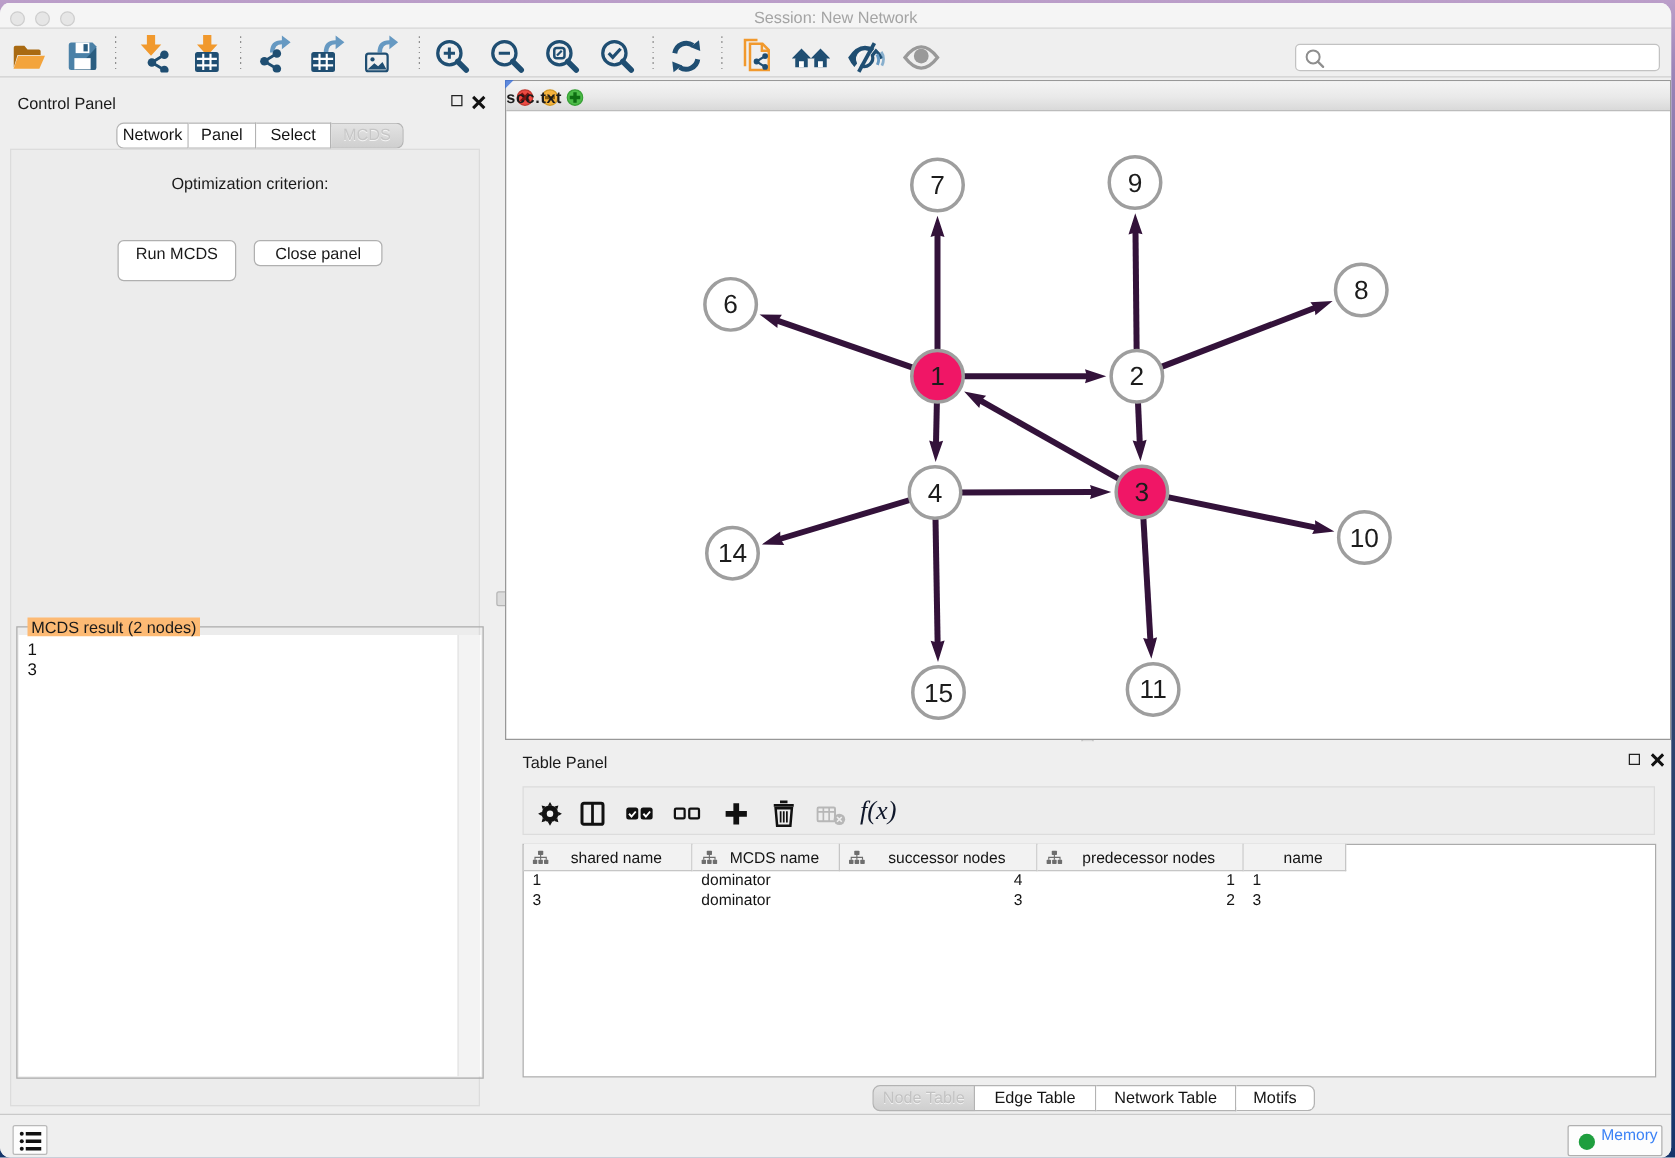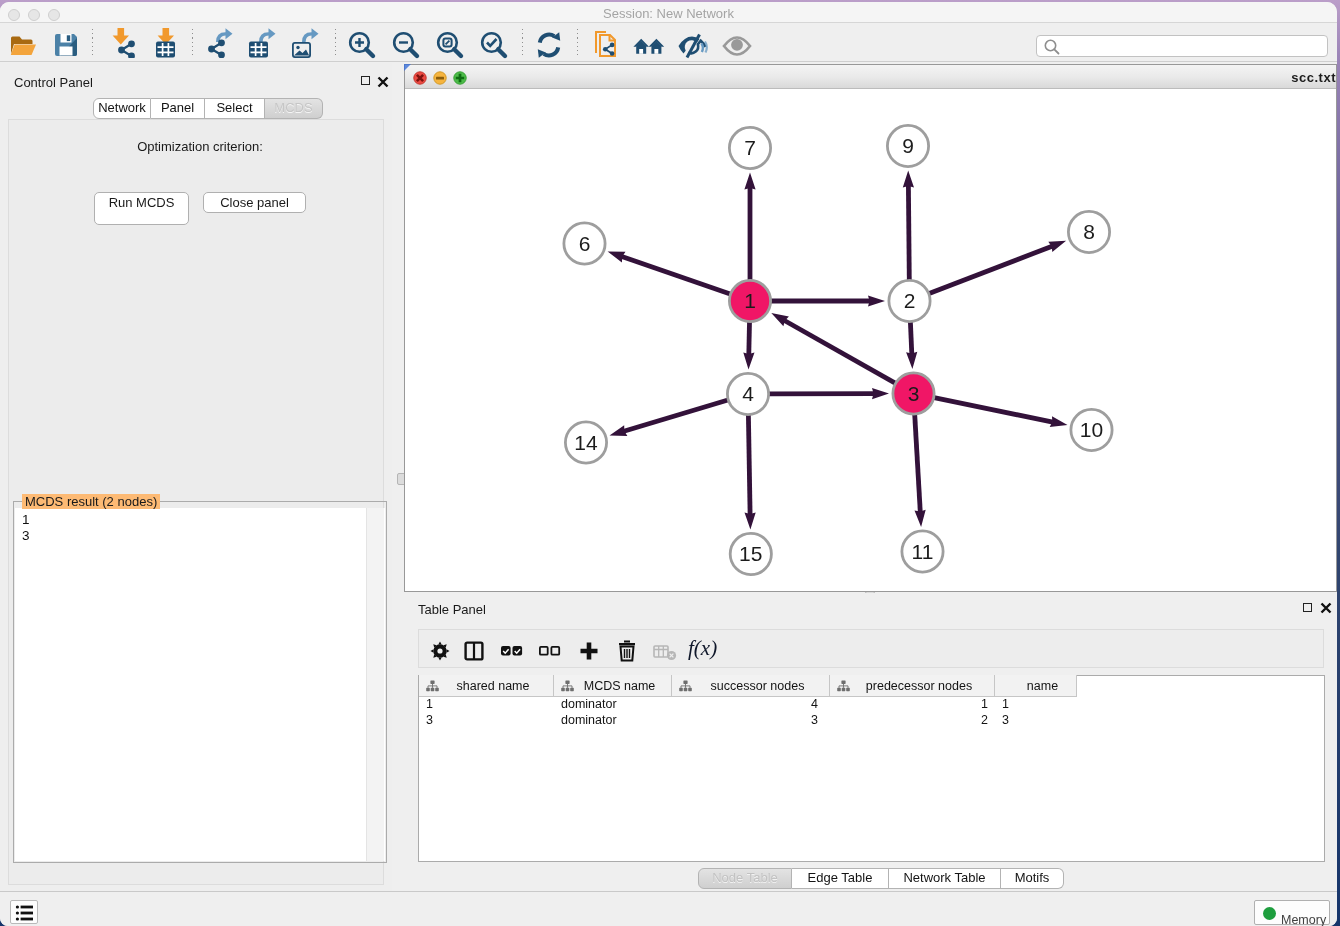--- a/index.html
+++ b/index.html
@@ -255,21 +255,21 @@
           <g>
             <circle cx="27" cy="7" r="6.2" fill="#f6b43e" stroke="#d29a28" stroke-width="1"></circle>
             <rect x="3" y="5.7" width="8" height="2.7" rx="0.5" fill="#8a5d0b" transform="translate(20,0)"></rect>
           </g>
           <g>
             <circle cx="47" cy="7" r="6.2" fill="#4cbb48" stroke="#37a035" stroke-width="1"></circle>
             <path d="M7 2.8 V11.2 M2.8 7 H11.2" stroke="#0e6d12" stroke-width="2.7" transform="translate(40,0)"></path>
           </g>
         </svg>
       </div>
-<div style="position:absolute;left:0;top:5px;width:100%;text-align:right;font-size:13px;font-weight:bold;color:#1c1c1c;letter-spacing:0.5px">scc.txt</div>
+<div style="position:absolute;left:0;top:5px;width:100%;text-align:left;font-size:13px;font-weight:bold;color:#1c1c1c;letter-spacing:0.5px">scc.txt</div>
 <svg style="position:absolute;left:-1px;top:-1px" width="12" height="12" viewBox="0 0 12 12">
         <path d="M0 0 H7 L0 7 Z" fill="#3a6fd8" opacity="0.8"></path>
       </svg>
 <svg id="graph" style="position:absolute;left:0px;top:25px" width="931" height="501" viewBox="0 0 931 501">
         <line x1="345.0" y1="190.0" x2="345.0" y2="97.5"></line>
 <polygon points="345.0,82.5 350.6,99.5 345.0,98.0 339.4,99.5"></polygon>
 <line x1="325.2" y1="204.1" x2="216.8" y2="166.5"></line>
 <polygon points="202.6,161.5 220.5,161.8 217.3,166.6 216.9,172.4"></polygon>
 <line x1="366.0" y1="211.0" x2="465.0" y2="211.0"></line>
 <polygon points="480.0,211.0 463.0,216.6 464.5,211.0 463.0,205.4"></polygon>
@@ -449,21 +449,21 @@
 <div class="trow" style="left:156px;top:104px">dominator</div>
 <div class="trow" style="left:267px;top:104px;width:146px;text-align:right">4</div>
 <div class="trow" style="left:425px;top:104px;width:158px;text-align:right">1</div>
 <div class="trow" style="left:597px;top:104px">1</div>
 <div class="trow" style="left:21px;top:120px">3</div>
 <div class="trow" style="left:156px;top:120px">dominator</div>
 <div class="trow" style="left:267px;top:120px;width:146px;text-align:right">3</div>
 <div class="trow" style="left:425px;top:120px;width:158px;text-align:right">2</div>
 <div class="trow" style="left:597px;top:120px">3</div>
 <div style="position:absolute;left:293px;top:275px;display:flex">
-<div class="btab" style="border-left:1px solid #b3b3b3;border-radius:6px 0 0 6px;width:94px;padding:0;background:linear-gradient(180deg,#e3e3e3,#cfcfcf);color:#c2c2c2;text-shadow:0 1px 0 #f3f3f3">Node Table</div>
+<div class="btab" style="border-left:1px solid #b3b3b3;border-radius:6px 0 0 6px;width:82px;padding:0;background:linear-gradient(180deg,#e3e3e3,#cfcfcf);color:#c2c2c2;text-shadow:0 1px 0 #f3f3f3">Node Table</div>
 <div class="btab" style="width:97px;padding:0">Edge Table</div>
 <div class="btab" style="width:112px;padding:0">Network Table</div>
 <div class="btab" style="width:63px;padding:0;border-radius:0 6px 6px 0">Motifs</div>
 </div>
 </div>
 <div id="statusbar">
 <div style="position:absolute;left:10px;top:8px;width:28px;height:24px;background:#fdfdfd;border:1px solid #b9b9b9;border-radius:2px">
         <div style="position:absolute;left:3px;top:2px">
           <svg width="22" height="20" viewBox="0 0 22 20">
             <g fill="#111">
@@ -472,15 +472,15 @@
               <circle cx="3.4" cy="16" r="1.6"></circle>
               <rect x="6.6" y="2.6" width="12.4" height="2.8"></rect>
               <rect x="6.6" y="8.6" width="12.4" height="2.8"></rect>
               <rect x="6.6" y="14.6" width="12.4" height="2.8"></rect>
             </g>
           </svg>
         </div>
       </div>
 <div style="position:absolute;left:1254px;top:8px;width:76px;height:25px;background:#fdfdfd;border:1px solid #b0b0b0;border-radius:2px">
 <div style="position:absolute;left:8px;top:6px;width:13px;height:13px;border-radius:50%;background:#1e9e3e"></div>
-<div style="position:absolute;left:26px;top:12px;font-size:12.5px;color:#404040">Memory</div>
+<div style="position:absolute;left:26px;top:0;font-size:12.5px;color:#3b82f6">Memory</div>
       </div>
 </div>
 </div>
 </body></html>

